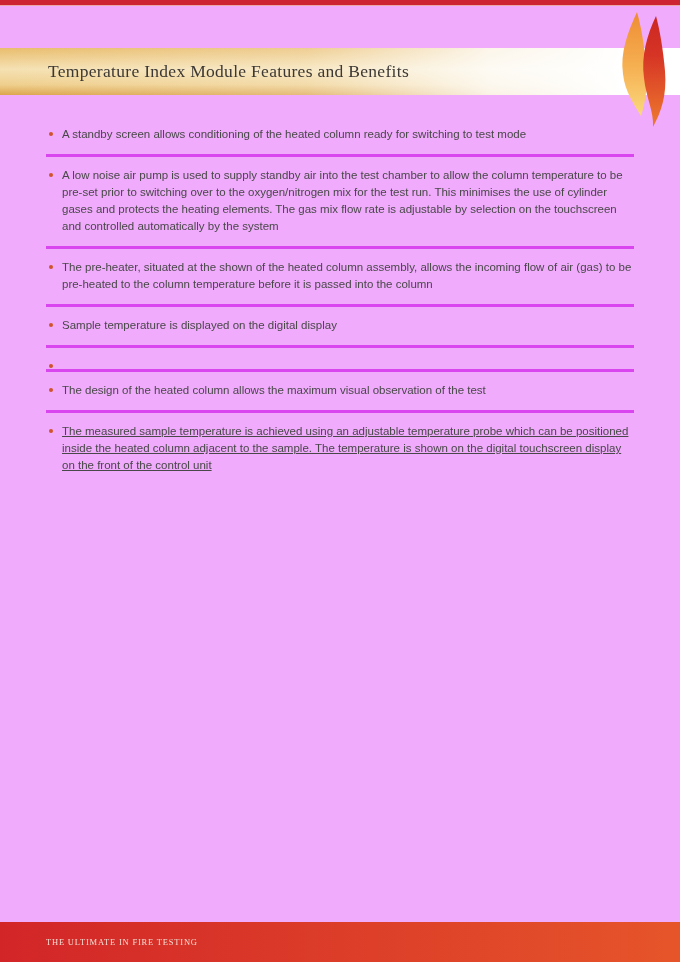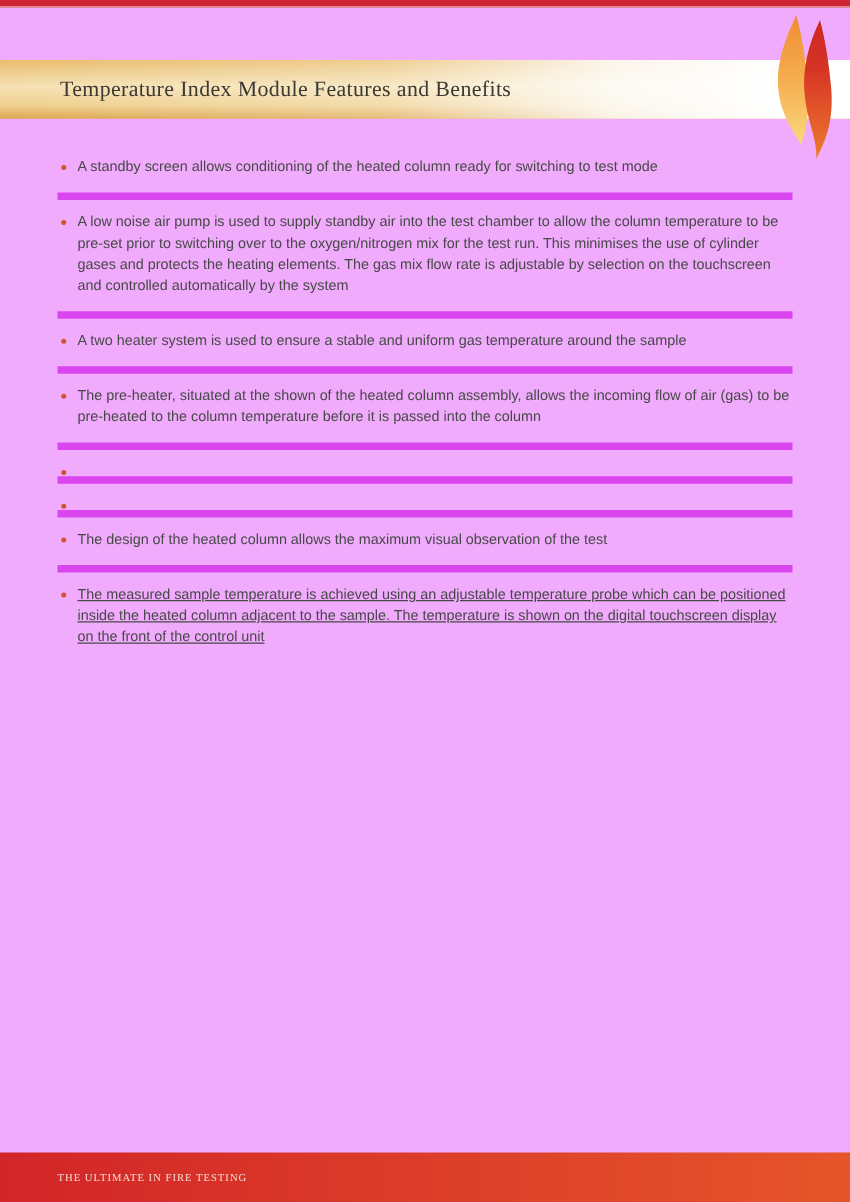--- a/index.html
+++ b/index.html
@@ -22,21 +22,21 @@
   .page-title{
     position:absolute;left:48px;top:0;height:47px;line-height:47px;margin:0;
     font-family:"Liberation Serif",serif;font-weight:400;
     font-size:17.5px;letter-spacing:0.3px;color:#3d3833;white-space:nowrap;
   }
   .flame{position:absolute;top:10px;left:616px;width:58px;height:118px;z-index:5;}
   .content{position:absolute;top:116px;left:46px;width:588px;}
   ul.features{list-style:none;margin:0;padding:0;}
   ul.features li{
     position:relative;padding:10px 0 11px 16px;
-    border-bottom:6px solid #d946ef;
+    border-bottom:3px solid #d946ef;
     font-size:11.5px;line-height:17px;color:#484848;
   }
   ul.features li:last-child{border-bottom:none;text-decoration:underline;}
   .dot{
     position:absolute;left:3px;top:16px;width:4px;height:4px;
     border-radius:50%;background:#d0532a;
   }
   .footer-bar{
     position:absolute;left:0;bottom:0;width:680px;height:40px;
     background:linear-gradient(90deg,#d22528 0%,#e6552a 100%);
@@ -82,28 +82,25 @@
       <li>
         <span class="dot"></span>
         <span>A standby screen allows conditioning of the heated column ready for switching to test mode</span>
       </li>
       <li>
         <span class="dot"></span>
         <span>A low noise air pump is used to supply standby air into the test chamber to allow the column temperature to be pre-set prior to switching over to the oxygen/nitrogen mix for the test run. This minimises the use of cylinder gases and protects the heating elements. The gas mix flow rate is adjustable by selection on the touchscreen and controlled automatically by the system</span>
       </li>
       <li>
         <span class="dot"></span>
-        <span>A two heater system is used to ensure a stable and uniform gas temperature around the sample</span>
-      </li>
-      <li>
-        <span class="dot"></span>
         <span>The pre-heater, situated at the shown of the heated column assembly, allows the incoming flow of air (gas) to be pre-heated to the column temperature before it is passed into the column</span>
       </li>
       <li>
         <span class="dot"></span>
+        <span>Sample temperature is displayed on the digital display</span>
       </li>
       <li>
         <span class="dot"></span>
       </li>
       <li>
         <span class="dot"></span>
         <span>The design of the heated column allows the maximum visual observation of the test</span>
       </li>
       <li>
         <span class="dot"></span>

